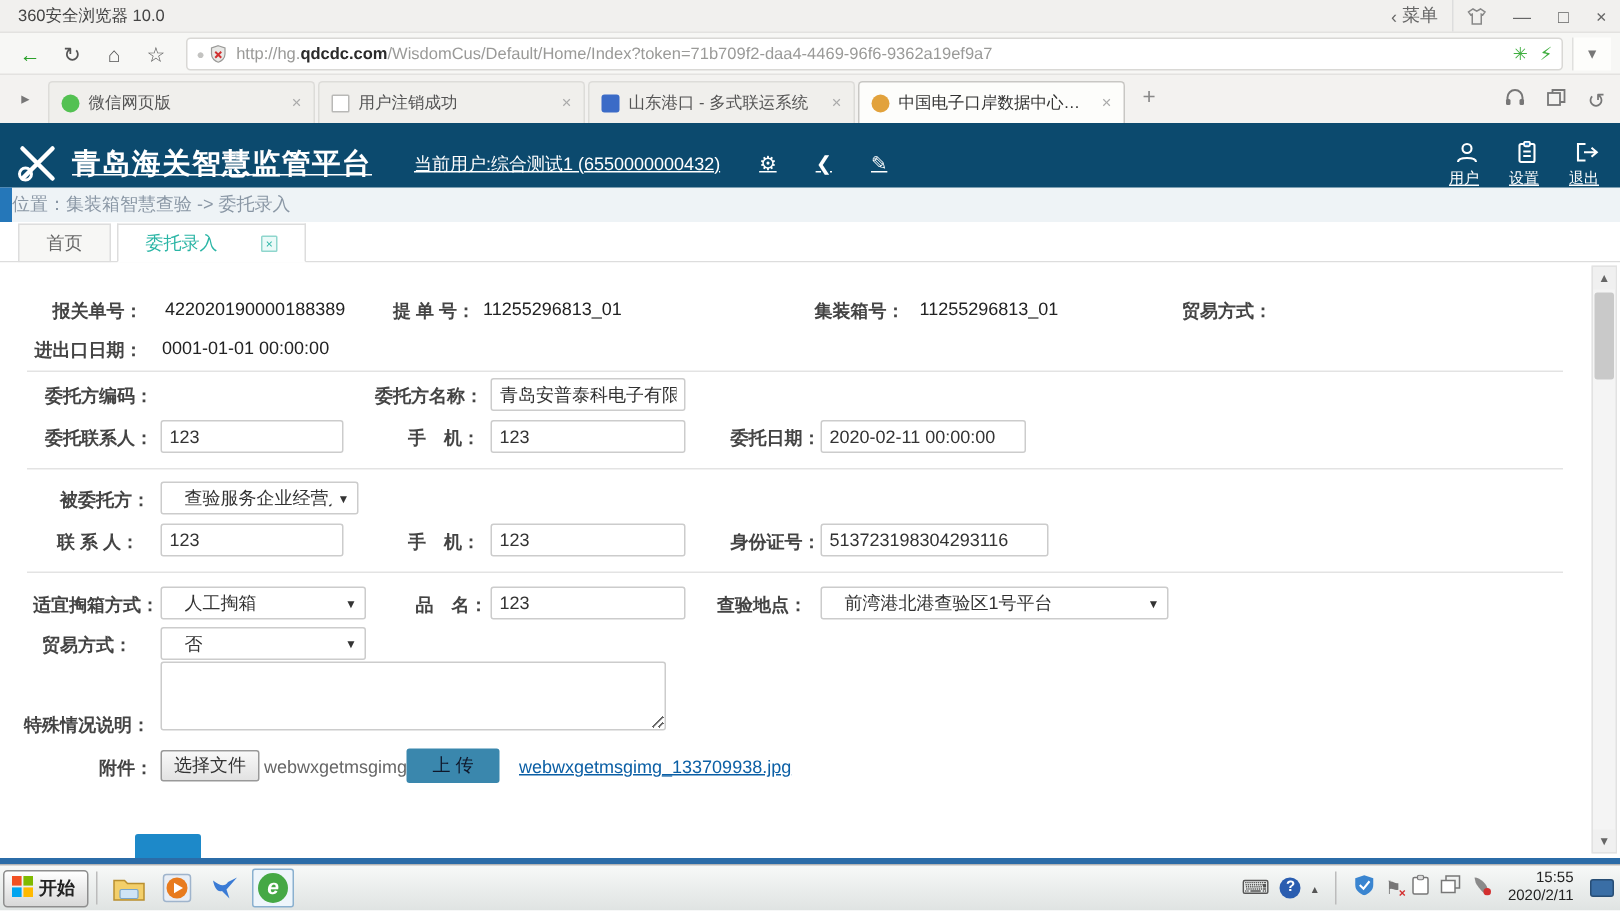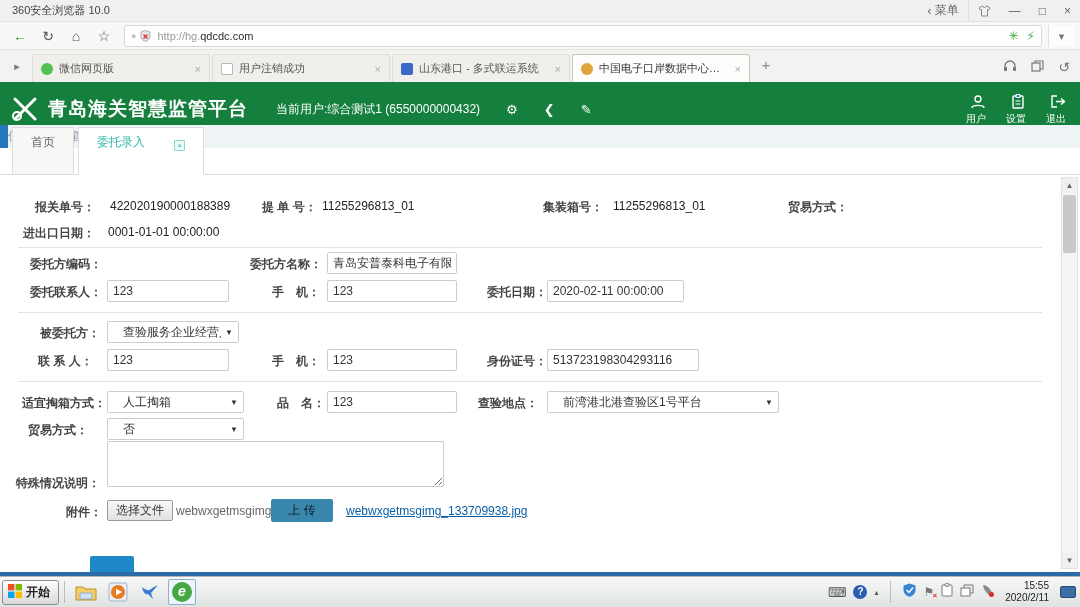--- a/index.html
+++ b/index.html
@@ -13,55 +13,55 @@
   #titlebar .win-controls > div { padding:0 9px; color:#666; font-size:12px; display:flex; align-items:center; height:100%; cursor:default; }
   #titlebar .menu-group { border-right:1px solid #ddd; }
   .tshirt-icon svg { display:block; }
 
   #addressbar { position:absolute; top:22px; left:0; width:1080px; height:28px; background:#f7f7f5; border-bottom:1px solid #e3e2e0; display:flex; align-items:center; }
   .navbtn { width:24px; height:20px; text-align:center; font-size:14px; line-height:20px; color:#555; margin-left:4px; }
   .navbtn.back { color:#2ba12b; font-weight:bold; margin-left:8px; }
   #urlbox { flex:1; height:22px; background:#fff; border:1px solid #d9d8d5; border-radius:3px; margin:0 6px 0 8px; display:flex; align-items:center; font-size:11px; color:#9a9a98; padding:0 6px; overflow:hidden; white-space:nowrap; }
   #urlbox .dot { color:#c3c3c1; font-size:9px; margin-right:4px; }
   #urlbox .shield { margin-right:6px; display:flex; }
-  #urlbox .domain { color:#2b2b2b; font-weight:normal; }
+  #urlbox .domain { color:#2b2b2b; font-weight:bold; }
   #urlbox .spacer { flex:1; }
   #urlbox .urlicon { font-size:12px; color:#3fae3f; margin-left:8px; }
   .addr-caret { width:26px; text-align:center; color:#777; font-size:11px; border-left:1px solid #e0e0de; height:22px; line-height:22px; margin-right:6px; background:#fdfdfb; }
 
   #tabbar { position:absolute; top:50px; left:0; width:1080px; height:32px; background:#f3f2f0; display:flex; align-items:flex-end; }
   .tablist-btn { width:26px; height:26px; line-height:26px; text-align:center; color:#777; font-size:11px; margin:0 2px 3px 4px; }
   .btab { width:178px; height:28px; display:flex; align-items:center; padding:0 8px; font-size:11px; color:#555; border:1px solid #dddcd9; border-bottom:none; background:#f0efec; margin-right:2px; border-radius:3px 3px 0 0; }
   .btab .favicon { width:12px; height:12px; margin-right:6px; flex:none; }
   .btab .blabel { flex:1; overflow:hidden; white-space:nowrap; text-overflow:ellipsis; }
   .btab .tclose { color:#aaa; font-size:11px; margin-left:4px; }
   .btab.active { background:#fdfdfb; border-color:#c8c7c4; color:#333; box-shadow:0 1px 0 #fdfdfb; }
   .fav-wechat { background:#53c152; border-radius:50%; position:relative; }
   .fav-page { border:1px solid #b9b9b7; background:#fff; border-radius:1px; }
   .fav-port { background:#3b6bc7; border-radius:2px; }
   .fav-eport { background:#e2a23c; border-radius:50%; }
   .newtab-btn { width:24px; height:24px; line-height:22px; text-align:center; color:#888; font-size:15px; margin:0 0 4px 2px; }
   #tabbar .right-tools { margin-left:auto; display:flex; align-items:center; margin-bottom:6px; margin-right:10px; gap:14px; color:#777; }
   #tabbar .right-tools .undo { font-size:14px; }
 
   
-  #appheader { position:absolute; top:82px; left:0; width:1080px; height:54px; background:#15803d; display:flex; align-items:center; color:#fff; }
+  #appheader { position:absolute; top:82px; left:0; width:1080px; height:54px; background:#0c4a6e; display:flex; align-items:center; color:#fff;text-decoration:underline; }
   #applogo { margin:0 8px 0 10px; display:flex; }
   #apptitle { font-size:19px; font-weight:bold; letter-spacing:1px; }
   #appuser { font-size:12px; margin-left:28px; }
   .hdr-mini { font-size:13px; margin-left:26px; }
   #appheader .right-actions { margin-left:auto; display:flex; gap:20px; margin-right:14px; }
   .hdr-action { display:flex; flex-direction:column; align-items:flex-end; font-size:10px; line-height:11px; gap:2px; }
 
   
   #breadcrumb { position:absolute; top:125px; left:0; width:1080px; height:23px; background:#eef3f6; display:flex; align-items:center; }
   #breadcrumb .stripe { width:8px; height:23px; background:#2577b9; }
   #breadcrumb .btext { font-size:12px; color:#8a97a5; }
   #pagetabs { position:absolute; top:148px; left:0; width:1080px; height:27px; background:#fff; border-bottom:1px solid #ddd; display:flex; align-items:flex-end; padding-left:12px; }
-  .ptab { height:24px; margin-bottom:-1px; padding:23px 18px; font-size:12px; border:1px solid #ddd; background:#f7f7f5; color:#666; display:flex; align-items:flex-end; gap:6px; }
+  .ptab { height:24px; margin-bottom:-1px; padding:12px 18px; font-size:12px; border:1px solid #ddd; background:#f7f7f5; color:#666; display:flex; align-items:center; gap:6px; }
   .ptab.active { background:#fff; border-bottom-color:#fff; color:#2ab5a5; margin-left:4px;gap:29px; }
   .ptab .tabicon { width:11px; height:11px; border:1px solid #8fd6cd; background:#eafaf8; color:#2ab5a5; font-size:8px; line-height:9px; text-align:center; border-radius:1px; }
 
   
   #content { position:absolute; top:175px; left:0; width:1080px; height:397px; background:#fff; overflow:hidden; font-size:12px; }
   .abs { position:absolute; }
   .flabel { font-weight:bold; color:#444; white-space:nowrap; }
   .fvalue { color:#222; white-space:nowrap; }
   .hline { position:absolute; height:1px; background:#e3e3e3; left:18px; width:1024px; }
   .tinput { position:absolute; height:22px; border:1px solid #ccc; border-radius:2px; font-size:12px; padding:0 5px; color:#333; font-family:"Liberation Sans","DejaVu Sans",sans-serif; background:#fff; }
@@ -126,20 +126,21 @@
   <div id="urlbox">
     <span class="dot">●</span>
     <span class="shield">
       <svg width="11" height="12" viewBox="0 0 11 12">
           <path d="M5.5 0.5 L10 2 V6 C10 9 7.5 11 5.5 11.5 C3.5 11 1 9 1 6 V2 Z" fill="#e8e8e6" stroke="#9a9a98" stroke-width="0.8"></path>
           <path d="M3.5 4.5 L7.5 8.5 M7.5 4.5 L3.5 8.5" stroke="#d03030" stroke-width="1.3"></path>
         </svg>
     </span>
     <span>http://hg.</span>
       <span class="domain">qdcdc.com</span>
+      <span>/WisdomCus/Default/Home/Index?token=71b709f2-daa4-4469-96f6-9362a19ef9a7</span>
     <span class="spacer"></span>
     <span class="urlicon">✳</span>
     <span class="urlicon">⚡</span>
   </div>
   <div class="addr-caret">▾</div>
 </div>
 
 <div id="tabbar">
   <div class="tablist-btn">▸</div>
 

